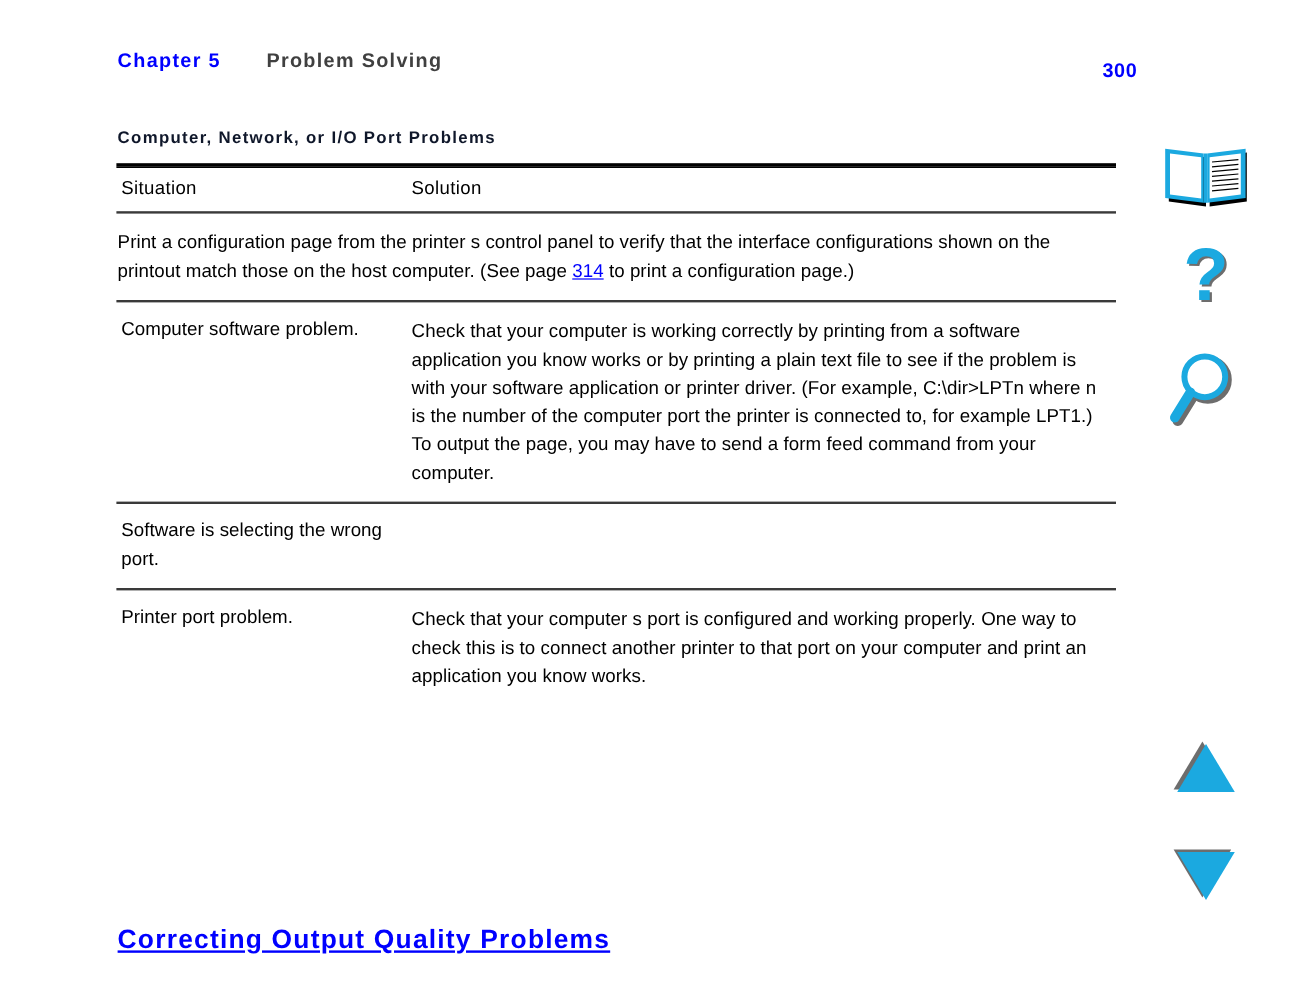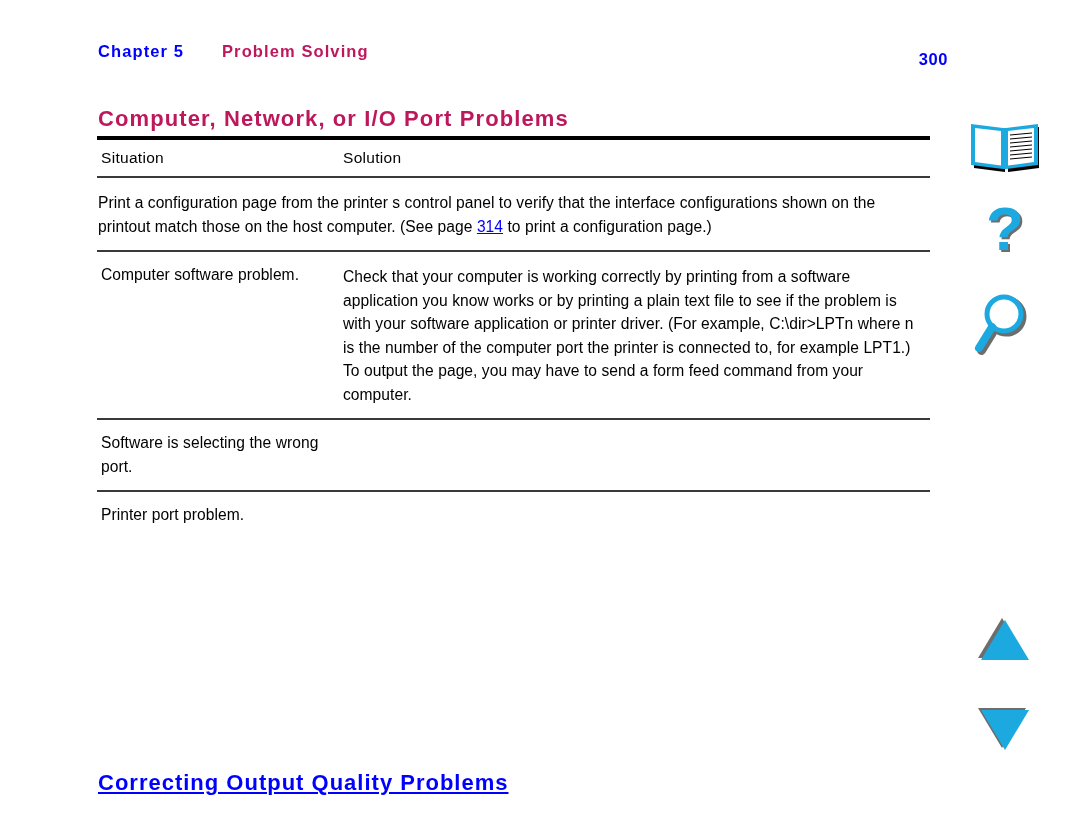--- a/index.html
+++ b/index.html
@@ -37,43 +37,43 @@
     left: 0; top: 0;
     color: #0000ff;
     font-size: 16.5px;
     font-weight: bold;
     letter-spacing: 1.1px;
     white-space: nowrap;
   }
   .chapter-title {
     position: absolute;
     left: 124px; top: 0;
-    color: #be185d;
+    color: #404040;
     font-size: 16.5px;
     font-weight: bold;
     letter-spacing: 1.1px;
     white-space: nowrap;
   }
   .page-number {
     position: absolute;
     right: 30px; top: 8px;
     color: #0000ff;
     font-size: 16.5px;
     font-weight: bold;
     letter-spacing: 0.6px;
     white-space: nowrap;
   }
 
   
   .section-heading {
     position: absolute;
     left: 98px;
     top: 106px;
-    color: #be185d;
-    font-size: 22px;
+    color: #0f172a;
+    font-size: 14px;
     font-weight: bold;
     letter-spacing: 1.1px;
     white-space: nowrap;
   }
 
   
   .table {
     position: absolute;
     left: 97px;
     top: 136px;
@@ -216,20 +216,23 @@
         <div class="cell-text">Software is selecting the wrong port.</div>
       </div>
     </div>
 
     <div class="rule-thin"></div>
 
     <div class="row">
       <div class="col-situation">
         <div class="cell-text">Printer port problem.</div>
       </div>
+      <div class="col-solution">
+        <div class="cell-text">Check that your computer s port is configured and working properly. One way to check this is to connect another printer to that port on your computer and print an application you know works.</div>
+      </div>
     </div>
 
   </div>
 
   <a class="footer-link" href="#">Correcting Output Quality Problems</a>
 
   <div class="nav-icons">
 
     <div class="nav-icon icon-book">
       <svg width="80" height="62" viewBox="0 0 80 62" xmlns="http://www.w3.org/2000/svg">

